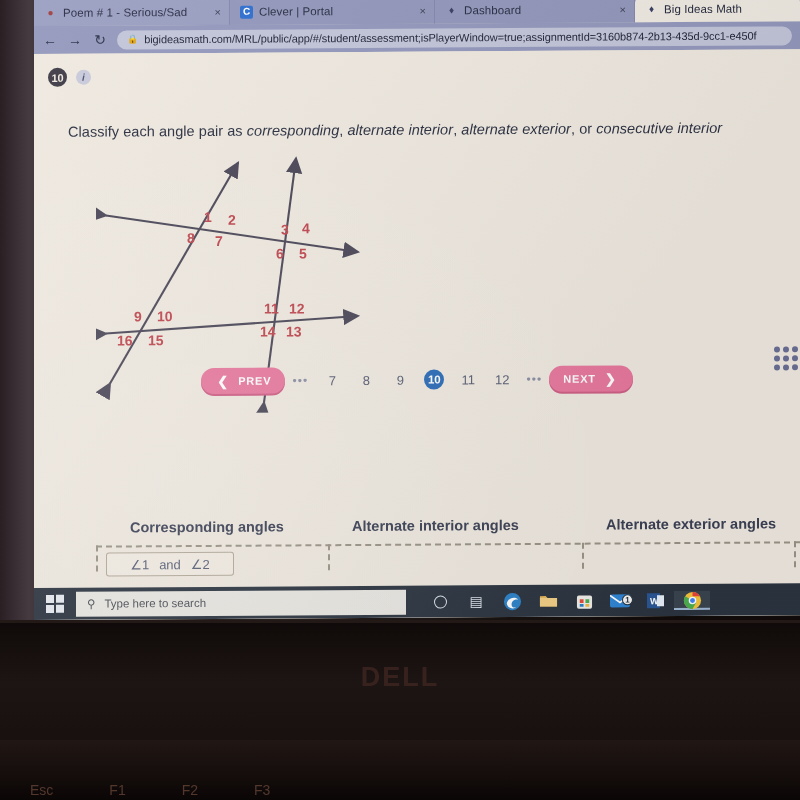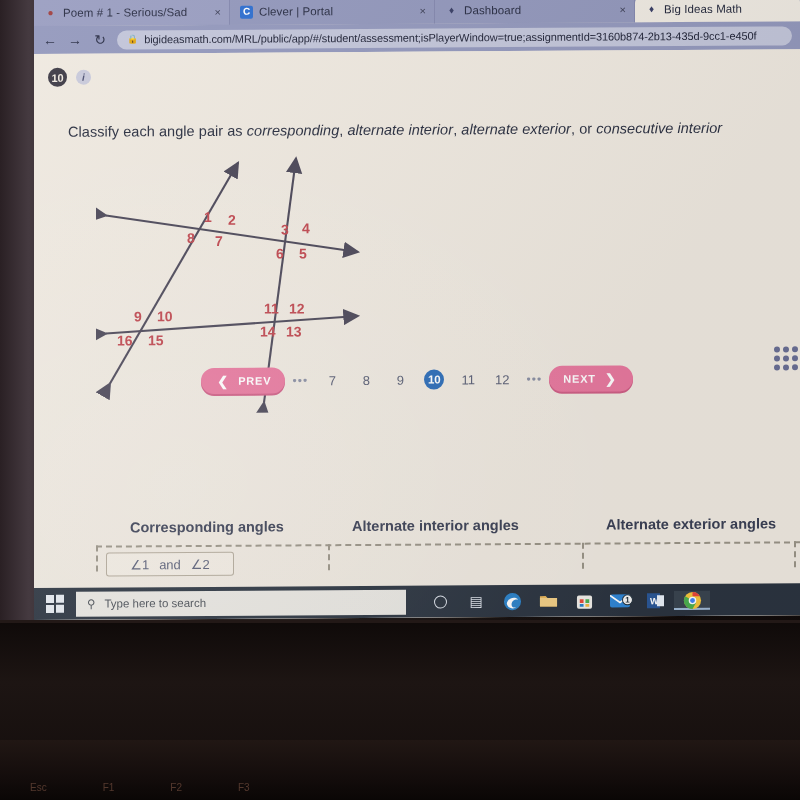--- a/index.html
+++ b/index.html
@@ -233,21 +233,21 @@
     position:absolute; left:0; top:0; width:800px; height:3px;
     background:#231917;
   }
   .keyboard {
     position:absolute; left:0; top:740px; width:800px; height:60px;
     background: linear-gradient(180deg,#211714 0%, #140d0c 60%, #0a0605 100%);
   }
   .fkeys {
     position:absolute; left:30px; top:782px;
     display:flex; gap:56px;
-    font-size:10px; color:#6e4a3c; opacity:.72;
+    font-size:14px; color:#6e4a3c; opacity:.72;
   }
   .glare {
     position:absolute; left:34px; top:0; width:766px; height:620px;
     pointer-events:none;
     background: radial-gradient(ellipse at 18% 78%, rgba(255,255,255,.10), rgba(255,255,255,0) 55%),
                 linear-gradient(125deg, rgba(255,255,255,.05) 0%, rgba(0,0,0,.05) 70%);
   }
 </style>
 </head>
 <body>
@@ -459,20 +459,21 @@
         </div>
       </div>
 
     </div>
   </div>
 
   <div class="glare"></div>
 
   <div class="laptop">
     <div class="hingeline"></div>
+    <div class="dell">DELL</div>
   </div>
   <div class="keyboard"></div>
   <div class="fkeys">
     <span>Esc</span>
     <span>F1</span>
     <span>F2</span>
     <span>F3</span>
   </div>
 
 </div>

